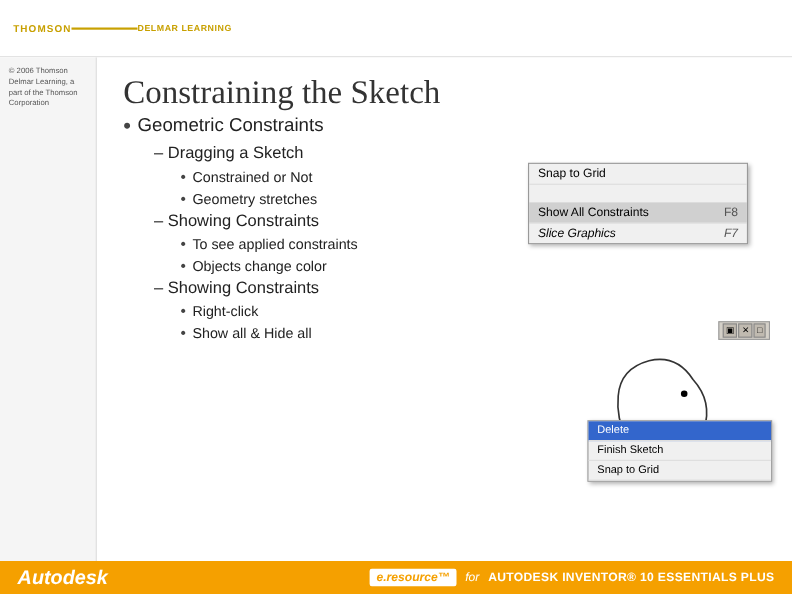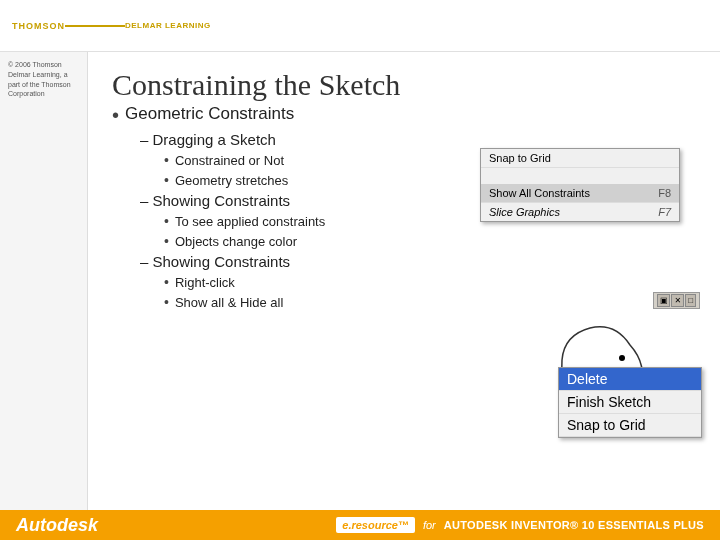--- a/index.html
+++ b/index.html
@@ -184,22 +184,22 @@
       height: 120px;
     }
 
     
     .delete-menu {
       position: absolute;
       bottom: 72px;
       right: 18px;
       background: #f0f0f0;
       border: 1px solid #999;
-      width: 144px;
-      font-size: 14px;
+      width: 168px;
+      font-size: 10px;
       box-shadow: 2px 2px 4px rgba(0,0,0,0.3);
     }
 
     .delete-menu-item {
       padding: 3px 8px;
       border-bottom: 1px solid #ddd;
       color: #000;
     }
 
     .delete-menu-item.highlighted {

